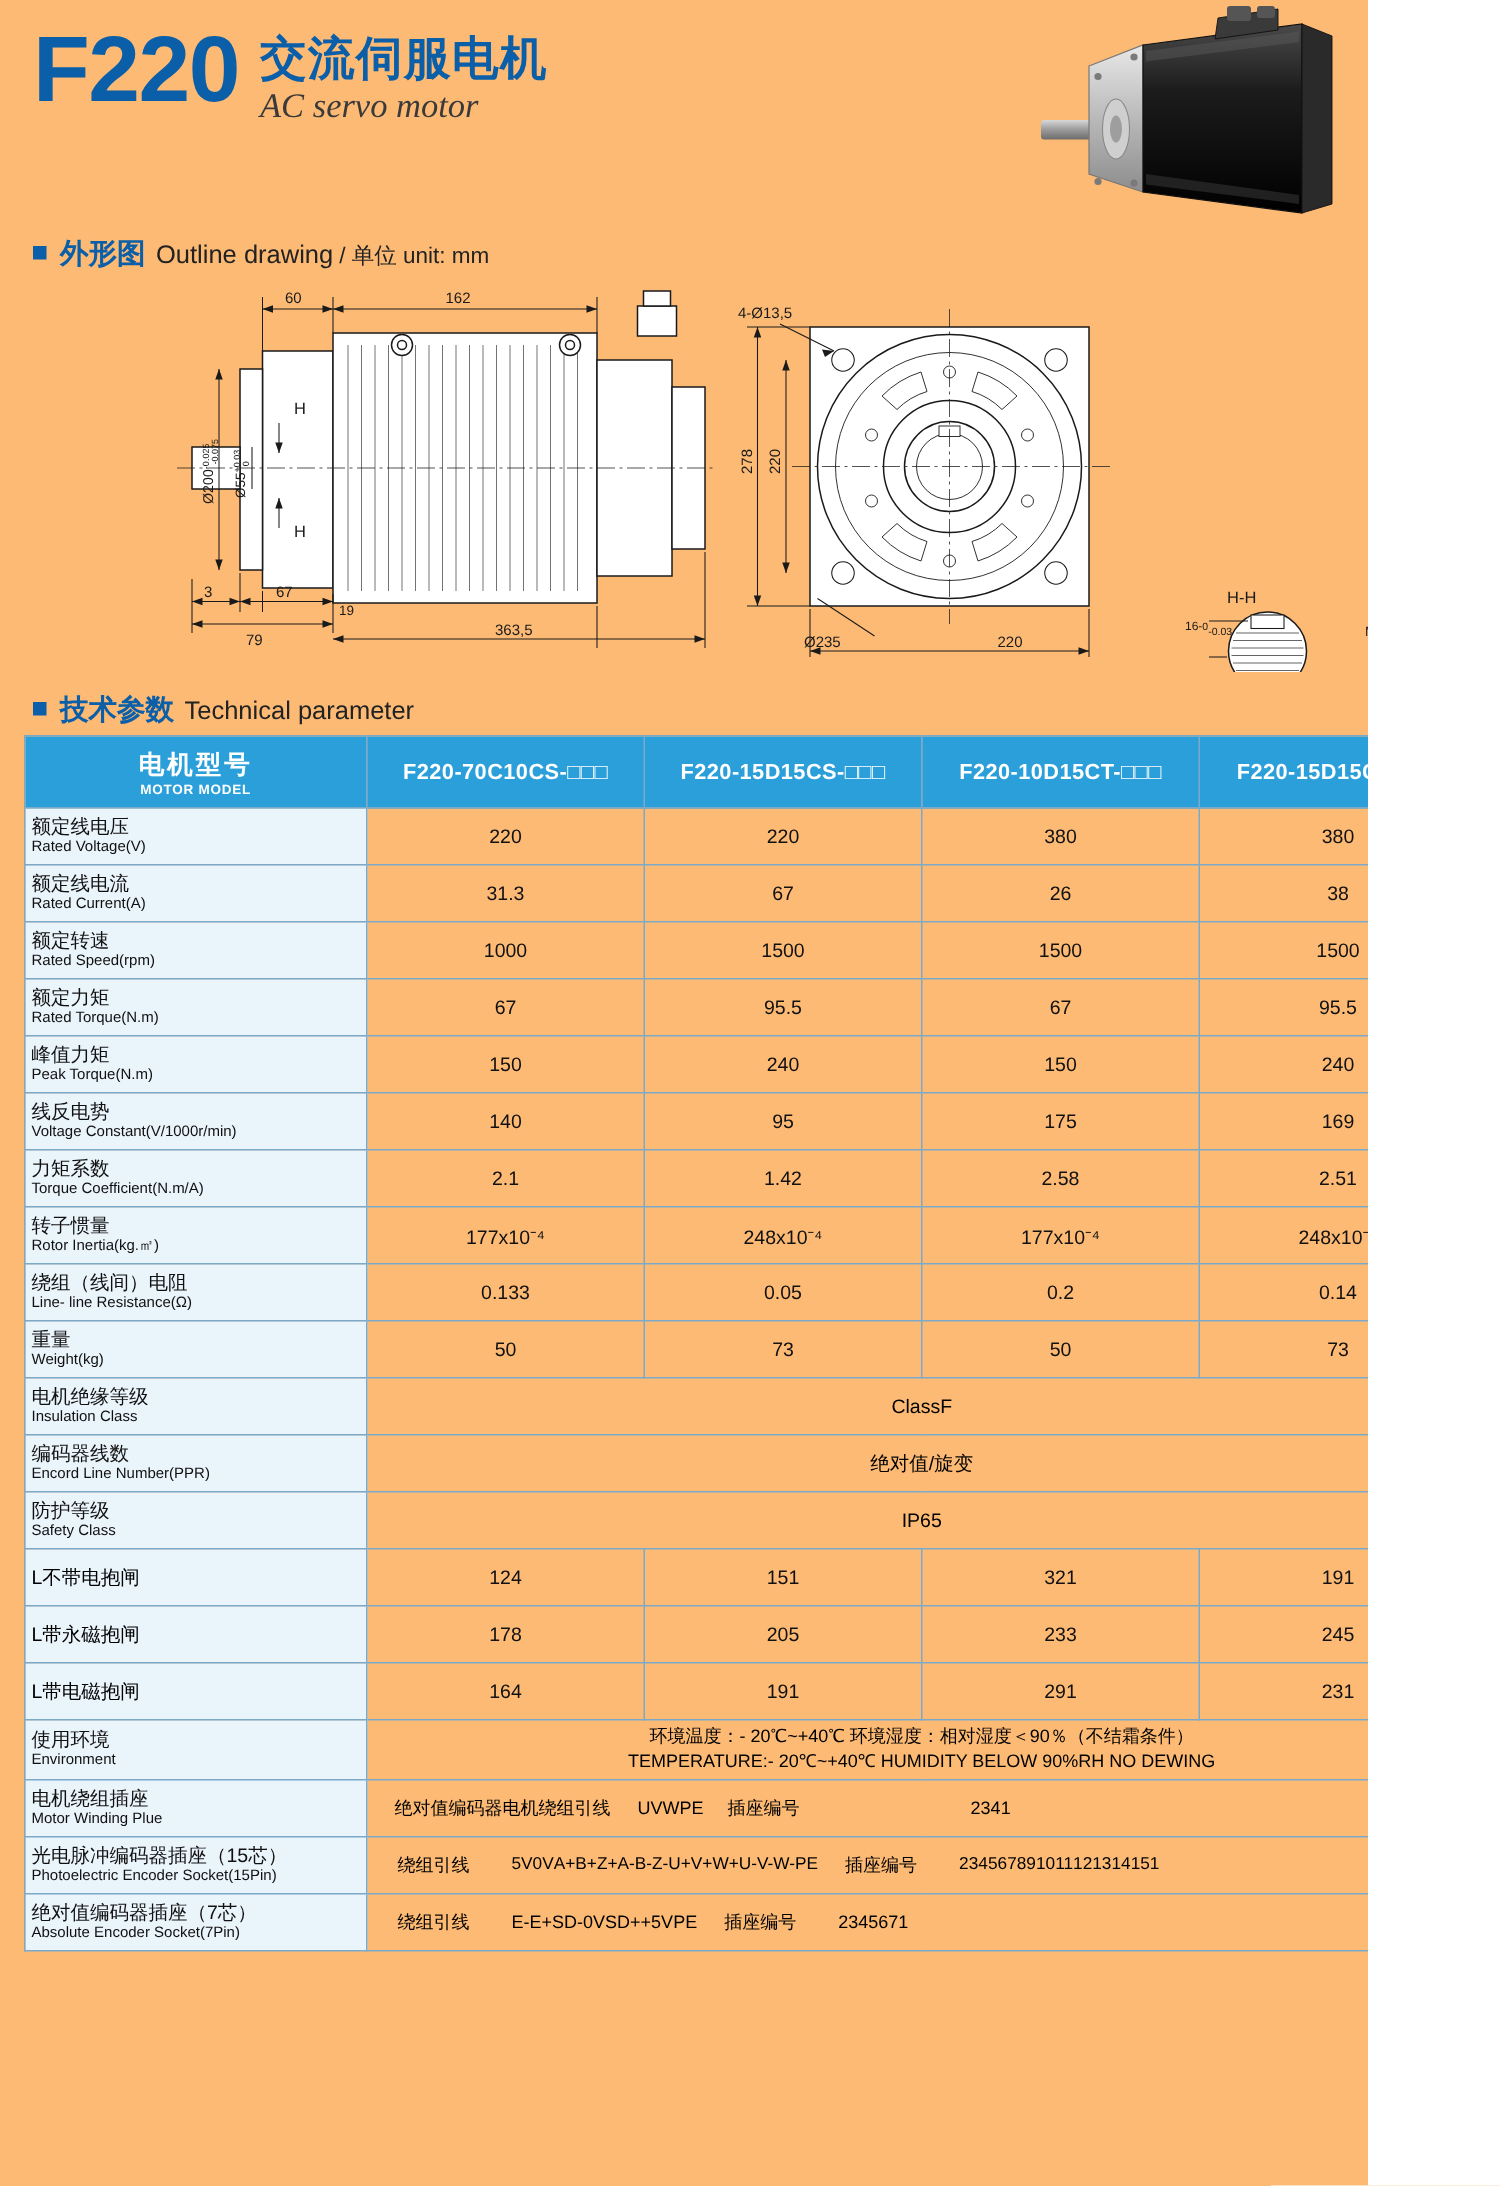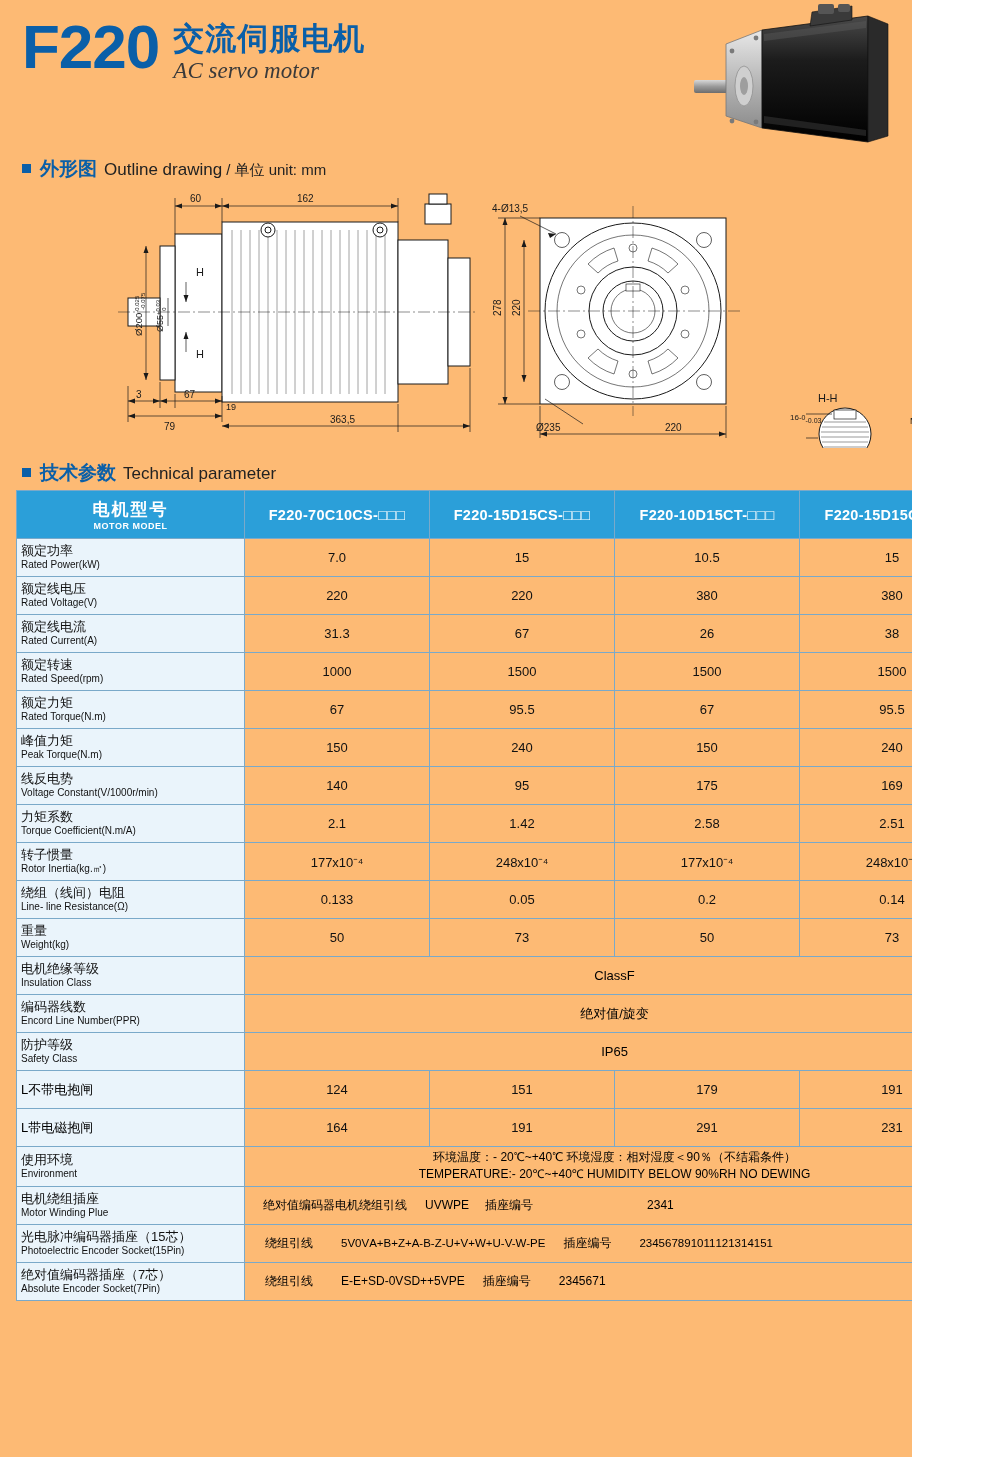--- a/index.html
+++ b/index.html
@@ -450,30 +450,20 @@
         <th class="model-h">F220-70C10CS-□□□</th>
         <th class="model-h">F220-15D15CS-□□□</th>
         <th class="model-h">F220-10D15CT-□□□</th>
         <th class="model-h">F220-15D15CT-□□□</th>
       </tr>
     </thead>
     <tbody>
 
       <tr>
         <td class="param-cell">
-          <span class="p-cn">额定功率</span>
-          <span class="p-en">Rated Power(kW)</span>
-        </td>
-        <td class="val">7.0</td>
-        <td class="val">15</td>
-        <td class="val">10.5</td>
-        <td class="val">15</td>
-      </tr>
-      <tr>
-        <td class="param-cell">
           <span class="p-cn">额定线电压</span>
           <span class="p-en">Rated Voltage(V)</span>
         </td>
         <td class="val">220</td>
         <td class="val">220</td>
         <td class="val">380</td>
         <td class="val">380</td>
       </tr>
       <tr>
         <td class="param-cell">
@@ -587,22 +577,31 @@
         </td>
         <td class="merged" colspan="4">IP65</td>
       </tr>
 
       <tr>
         <td class="param-cell">
           <span class="single-line">L不带电抱闸</span>
         </td>
         <td class="val">124</td>
         <td class="val">151</td>
-        <td class="val">179</td>
+        <td class="val">321</td>
         <td class="val">191</td>
+      </tr>
+      <tr>
+        <td class="param-cell">
+          <span class="single-line">L带永磁抱闸</span>
+        </td>
+        <td class="val">178</td>
+        <td class="val">205</td>
+        <td class="val">233</td>
+        <td class="val">245</td>
       </tr>
       <tr>
         <td class="param-cell">
           <span class="single-line">L带电磁抱闸</span>
         </td>
         <td class="val">164</td>
         <td class="val">191</td>
         <td class="val">291</td>
         <td class="val">231</td>
       </tr>

